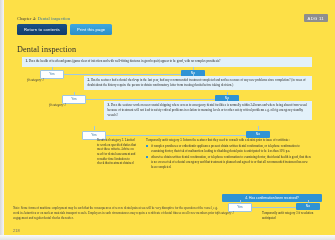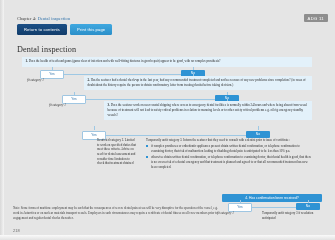--- a/index.html
+++ b/index.html
@@ -14,21 +14,21 @@
     font-family: "Liberation Serif", serif;
     color: #2b2b2b;
     position: relative;
   }
 
   
   .page {
     position: absolute;
     left: 0; top: 0;
     width: 335px; height: 240px;
-    background: #e5e5e5;
+    background: #fde047;
   }
   .page-edge-l {
     position: absolute;
     left: 0; top: 0;
     width: 4px; height: 240px;
     background: linear-gradient(to right,#d8d8d8,#f4f4f4);
   }
   .page-edge-b {
     position: absolute;
     left: 0; bottom: 0;

